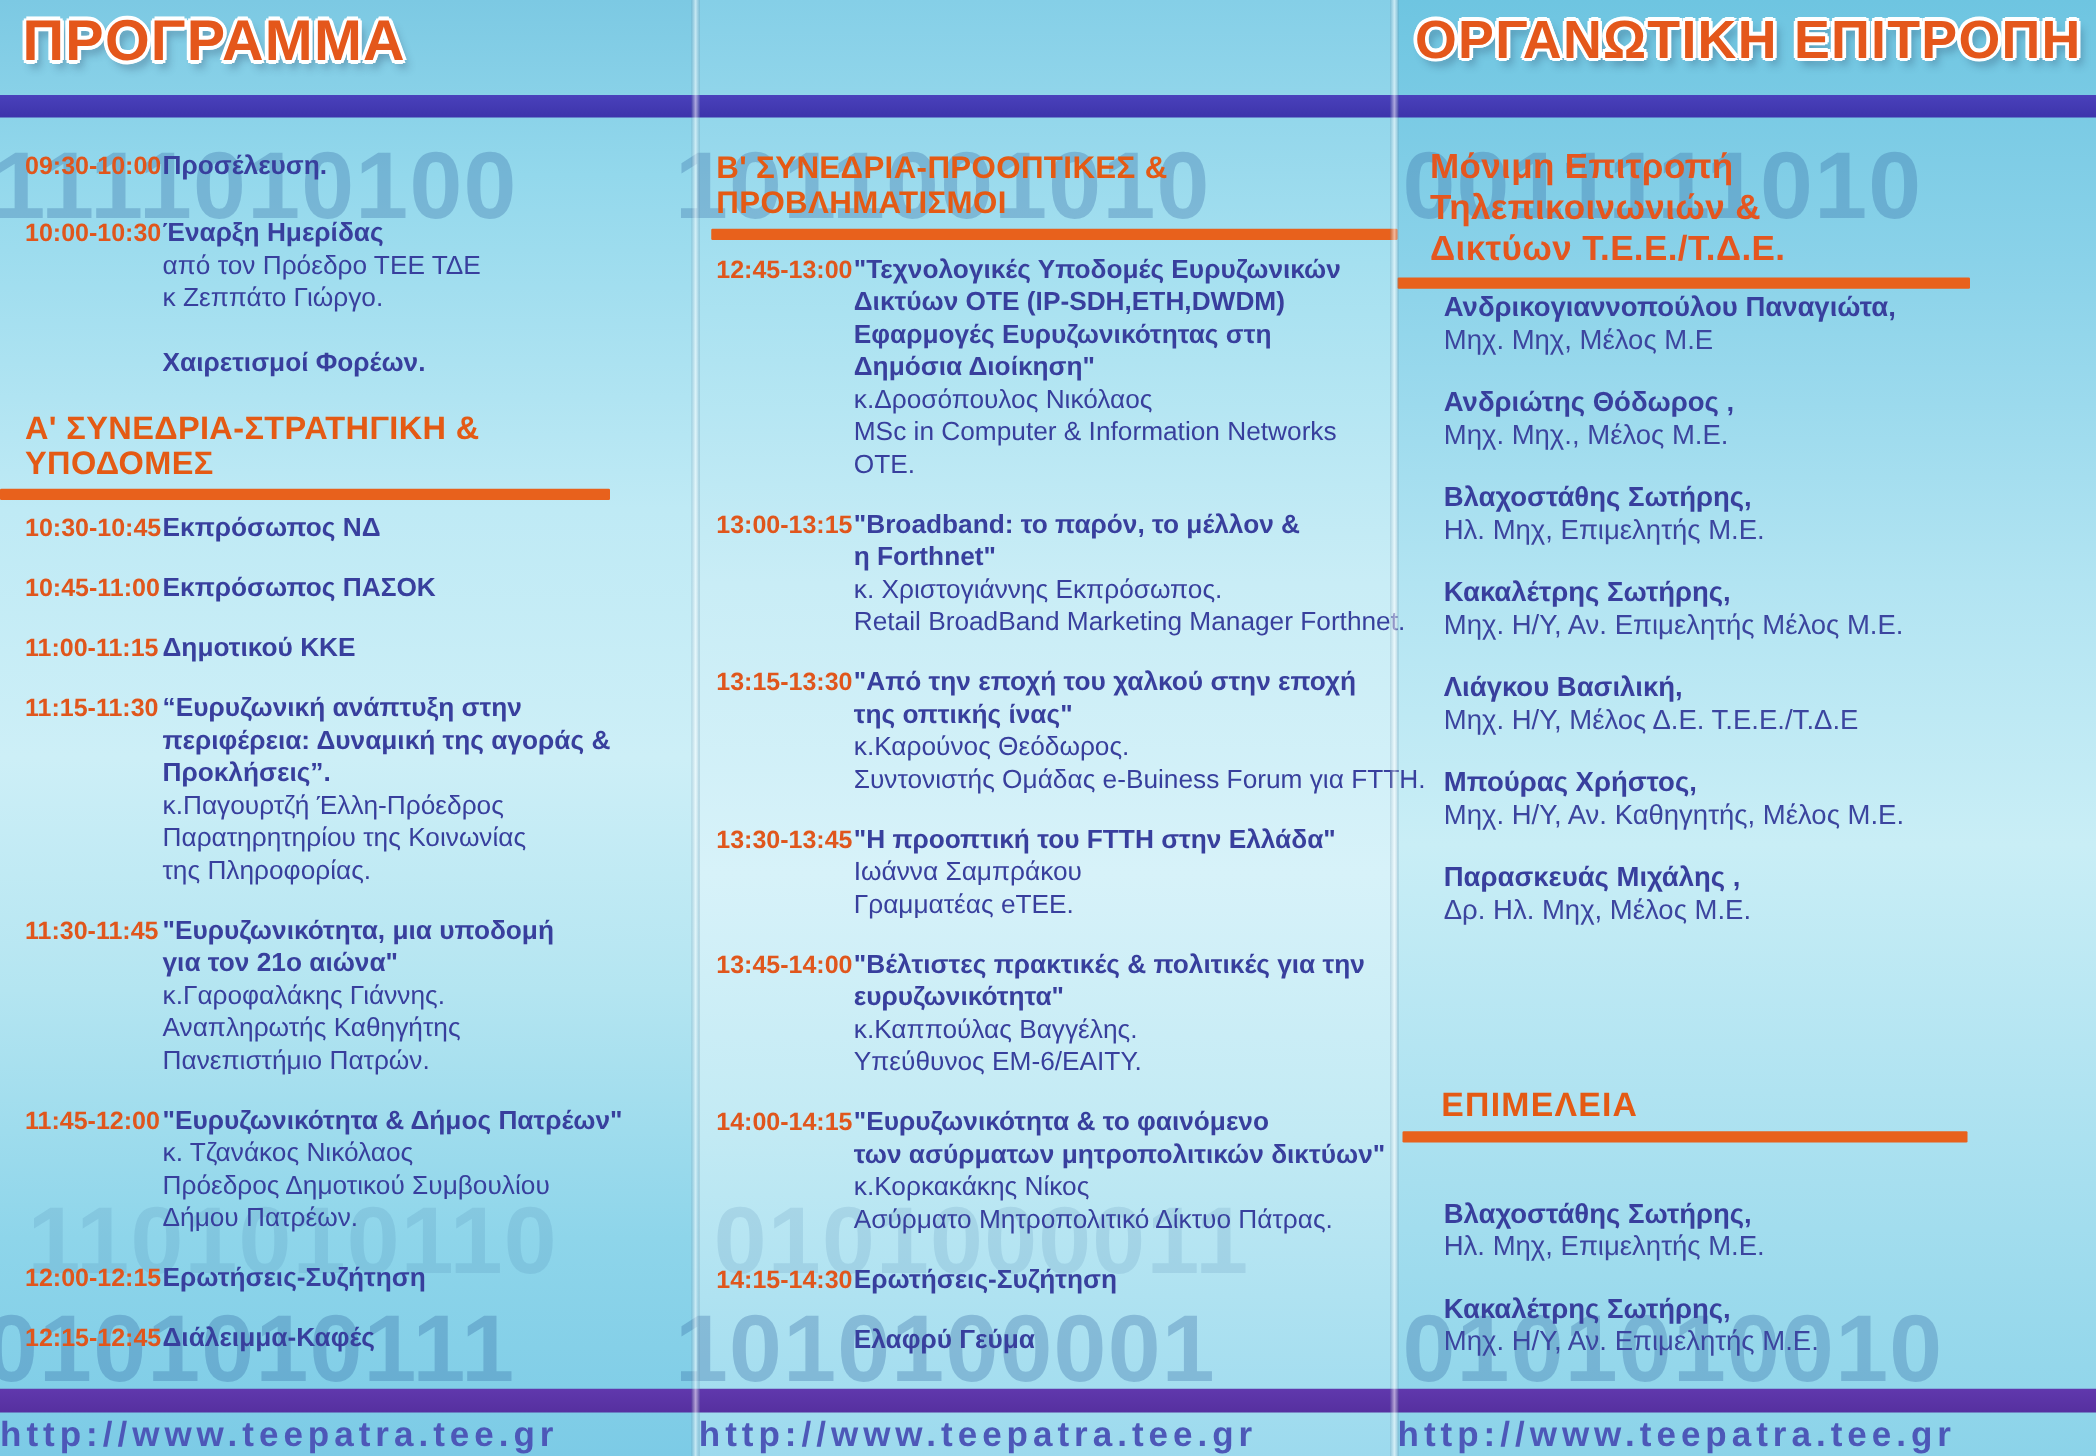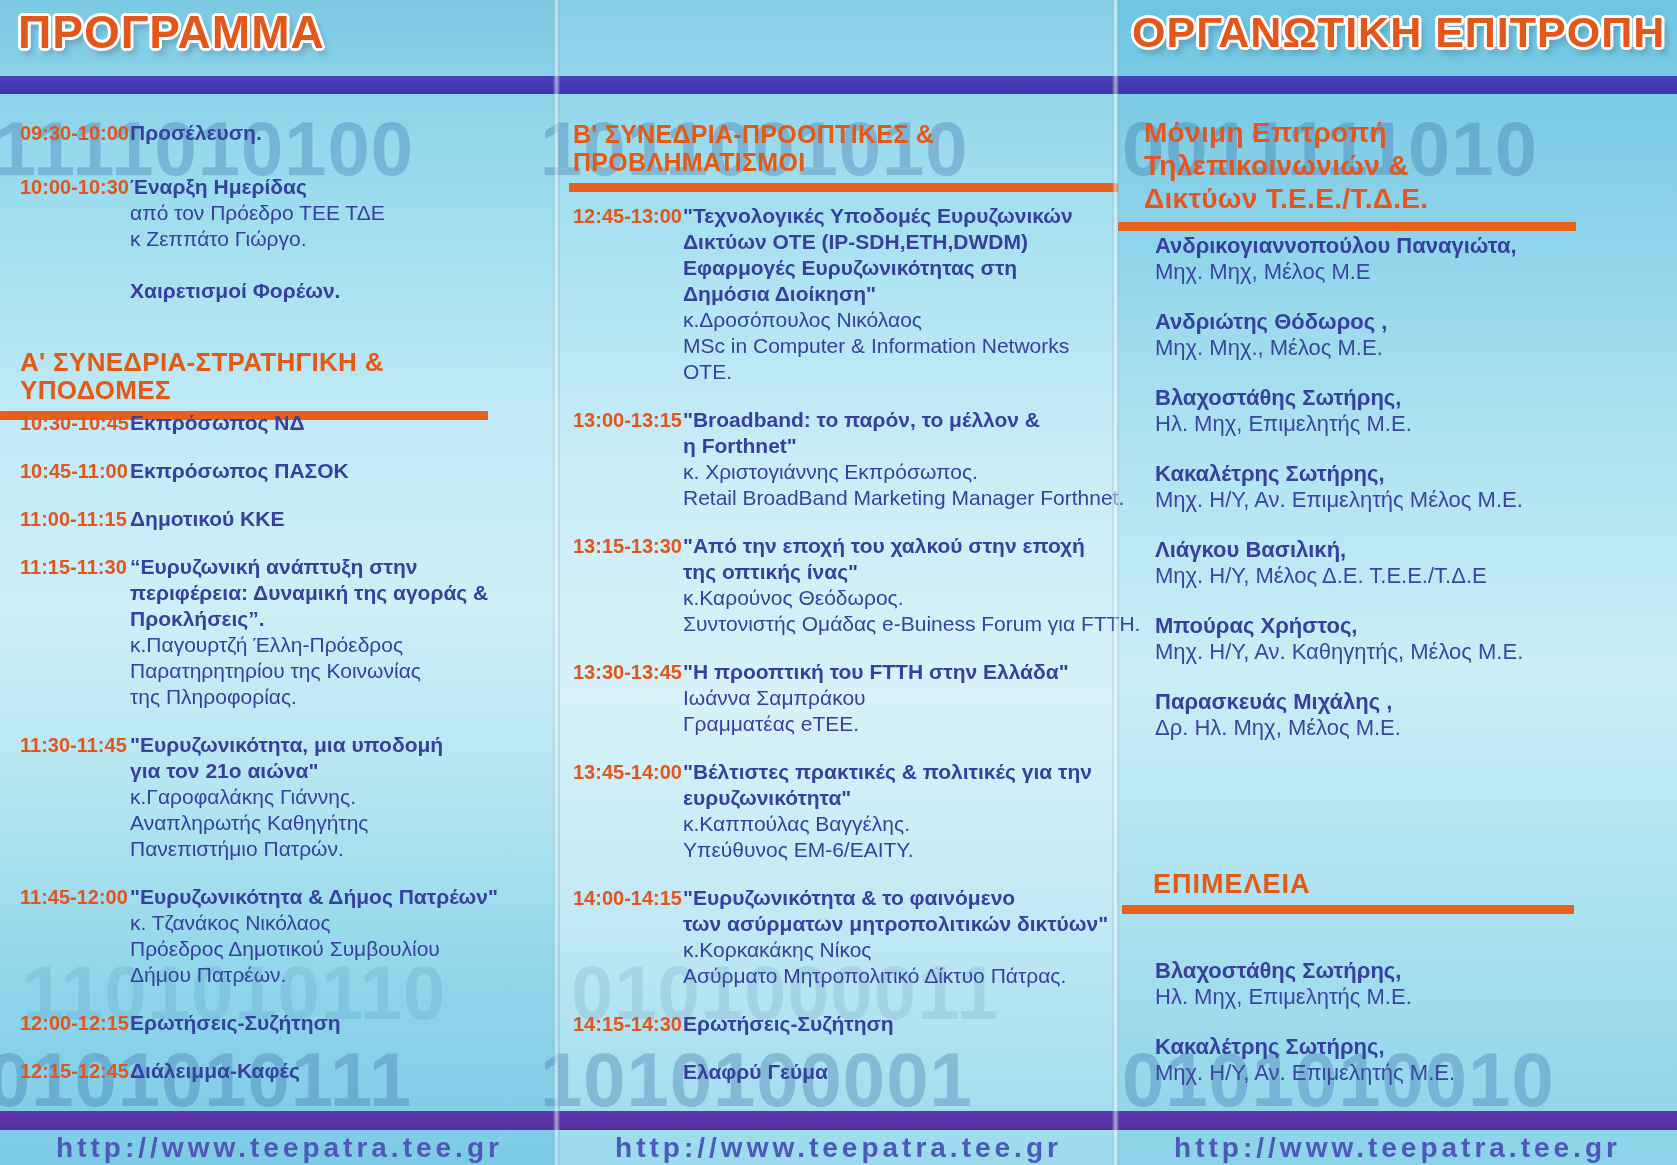--- a/index.html
+++ b/index.html
@@ -46,21 +46,21 @@
   .time{flex:0 0 110px;font-size:20px;font-weight:bold;color:#e0561c;padding-top:2px;white-space:nowrap;}
   .lines{font-size:21px;color:#383f9d;line-height:26px;white-space:nowrap;}
   .line.b{font-weight:bold;}
   .line.r{font-weight:normal;}
 
   .members{position:absolute;z-index:3;}
   .member{margin-bottom:24px;}
   .member .name{font-size:22px;font-weight:bold;color:#383f9d;line-height:26px;white-space:nowrap;}
   .member .desc{font-size:22px;font-weight:normal;color:#3c459f;line-height:26px;white-space:nowrap;}
 
-  .url{position:absolute;top:1132px;width:559px;text-align:center;z-index:6;
+  .url{position:absolute;top:1132px;width:559px;text-align:left;z-index:6;
        font-size:28px;font-weight:bold;letter-spacing:4px;color:#4d58b8;}
   .url-left{left:0;} .url-mid{left:559px;} .url-right{left:1118px;}
 </style>
 </head>
 <body>
 
 <div class="page">
 
   <div class="wm-row" style="top:111px;">
     <span class="wm" style="left:-6px;">1111010100</span>
@@ -92,21 +92,21 @@
           <div class="lines">
             <div class="line b">Έναρξη Ημερίδας</div>
             <div class="line r">από τον Πρόεδρο ΤΕΕ ΤΔΕ</div>
             <div class="line r">κ Ζεππάτο Γιώργο.</div>
             <div class="line r">&nbsp;</div>
             <div class="line b">Χαιρετισμοί Φορέων.</div>
           </div>
         </div>
       </div>
 
-    <div class="section" style="left:0;top:348px;width:488px;">
+    <div class="section" style="left:0;top:328px;width:488px;">
       <div class="section-h" style="padding-left:20px;">Α' ΣΥΝΕΔΡΙΑ-ΣΤΡΑΤΗΓΙΚΗ &amp; ΥΠΟΔΟΜΕΣ</div>
       <div class="rule"></div>
     </div>
 
     <div class="sched" style="left:20px;top:410px;">
         <div class="sched-row">
           <div class="time">10:30-10:45</div>
           <div class="lines">
             <div class="line b">Εκπρόσωπος ΝΔ</div>
           </div>

